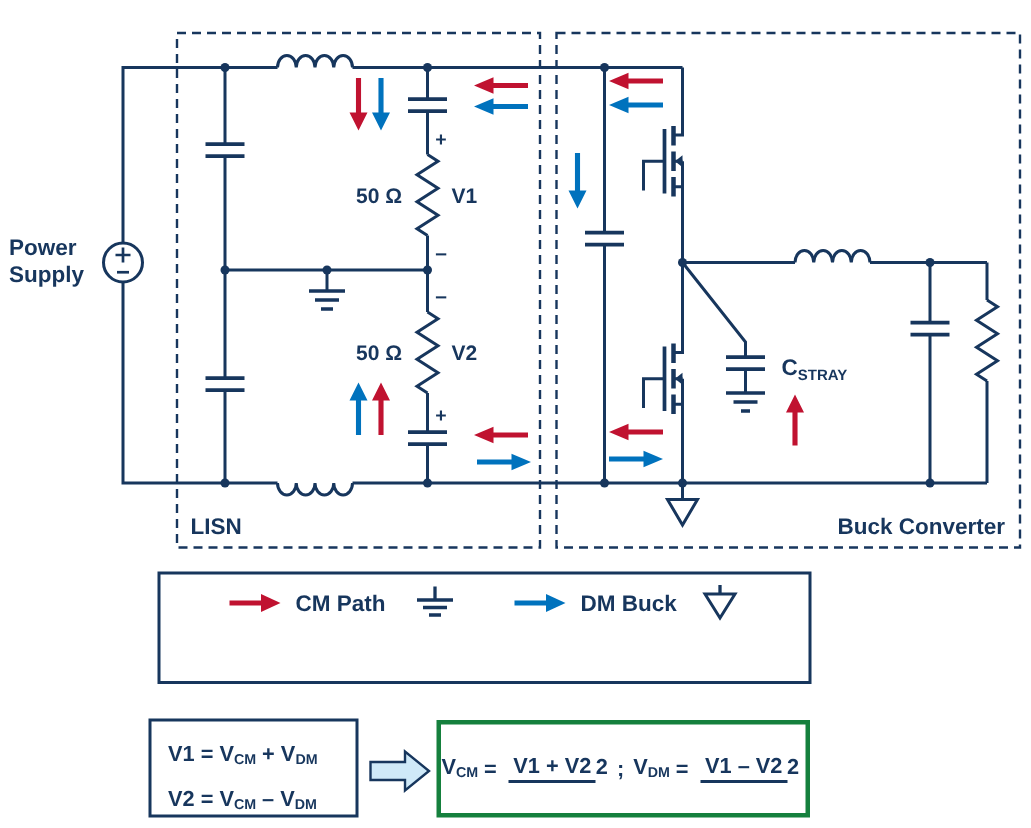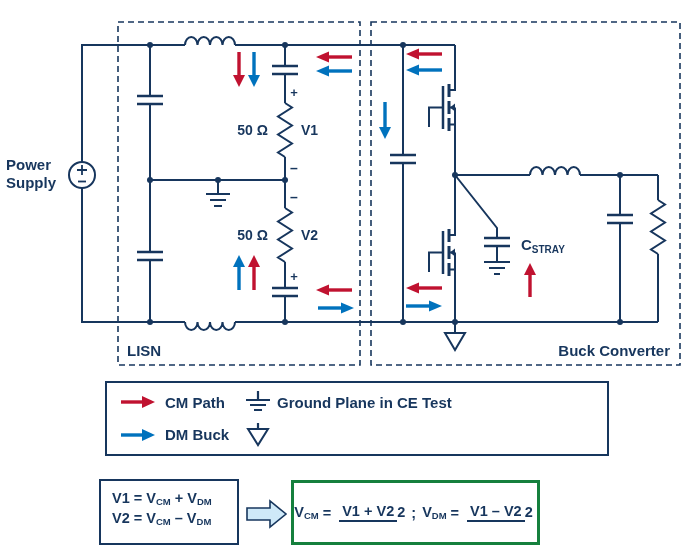--- a/index.html
+++ b/index.html
@@ -3,27 +3,27 @@
 <meta charset="utf-8">
 <style>
   html,body{margin:0;padding:0;background:#ffffff;}
   .stage{
     position:relative;width:687px;height:552px;background:#ffffff;overflow:hidden;
     font-family:"Liberation Sans",sans-serif;color:#17365d;font-weight:700;
   }
   svg text{font-family:"Liberation Sans",sans-serif;font-weight:700;fill:#17365d;}
   .abs{position:absolute;box-sizing:border-box;}
   
-  .legend{left:105px;top:381px;width:504px;height:75px;border:2px solid #17365d;
-    display:flex;flex-direction:column;justify-content:space-evenly;padding:3px 8px 3px 12px;}
+  .legend{left:105px;top:381px;width:436px;height:75px;border:2px solid #17365d;
+    display:flex;flex-direction:row;justify-content:space-evenly;padding:3px 8px 3px 12px;}
   .legend-row{display:grid;grid-template-columns:46px 80px 32px 1fr;align-items:center;height:32px;}
   .legend-label{font-size:15px;}
   
   .eq-left{left:99px;top:479px;width:140px;height:66px;border:2px solid #17365d;
-    padding:9px 0 0 11px;font-size:14.5px;line-height:16px;}
+    padding:9px 0 0 11px;font-size:14.5px;line-height:26px;}
   .eq-right{left:291px;top:480px;width:249px;height:65px;border:3px solid #15803d;
     display:flex;align-items:center;justify-content:center;font-size:14.5px;}
   .sub{font-size:9.5px;vertical-align:-2px;letter-spacing:0;}
   .frac{display:inline-flex;flex-direction:row;align-items:center;line-height:1.15;margin:0 4px;}
   .frac .num{border-bottom:2px solid #17365d;padding:0 3px 1px;}
   .sep{margin:0 6px 0 2px;}
   .block-arrow{left:246px;top:499px;width:42px;height:30px;}
 </style>
 </head>
 <body>
@@ -193,21 +193,20 @@
   <div class="abs legend">
     <div class="legend-row">
       <svg width="38" height="14" viewBox="0 0 38 14">
         <line x1="2" y1="7" x2="24" y2="7" stroke="#c01230" stroke-width="3.4"></line>
         <polygon points="36,7 23,1 23,13" fill="#c01230"></polygon>
       </svg>
       <span class="legend-label">CM Path</span>
       <svg width="26" height="24" viewBox="0 0 26 24">
         <path d="M13,1 L13,10 M1,10 L25,10 M5,15 L21,15 M9,20 L17,20" stroke="#17365d" stroke-width="2.2" fill="none"></path>
       </svg>
-      <span class="legend-label">Ground Plane in CE Test</span>
     </div>
     <div class="legend-row">
       <svg width="38" height="14" viewBox="0 0 38 14">
         <line x1="2" y1="7" x2="24" y2="7" stroke="#0072bd" stroke-width="3.4"></line>
         <polygon points="36,7 23,1 23,13" fill="#0072bd"></polygon>
       </svg>
       <span class="legend-label">DM Buck</span>
       <svg width="26" height="24" viewBox="0 0 26 24">
         <path d="M13,0 L13,6" stroke="#17365d" stroke-width="2.2"></path>
         <polygon points="3,6 23,6 13,22" fill="#ffffff" stroke="#17365d" stroke-width="2"></polygon>

